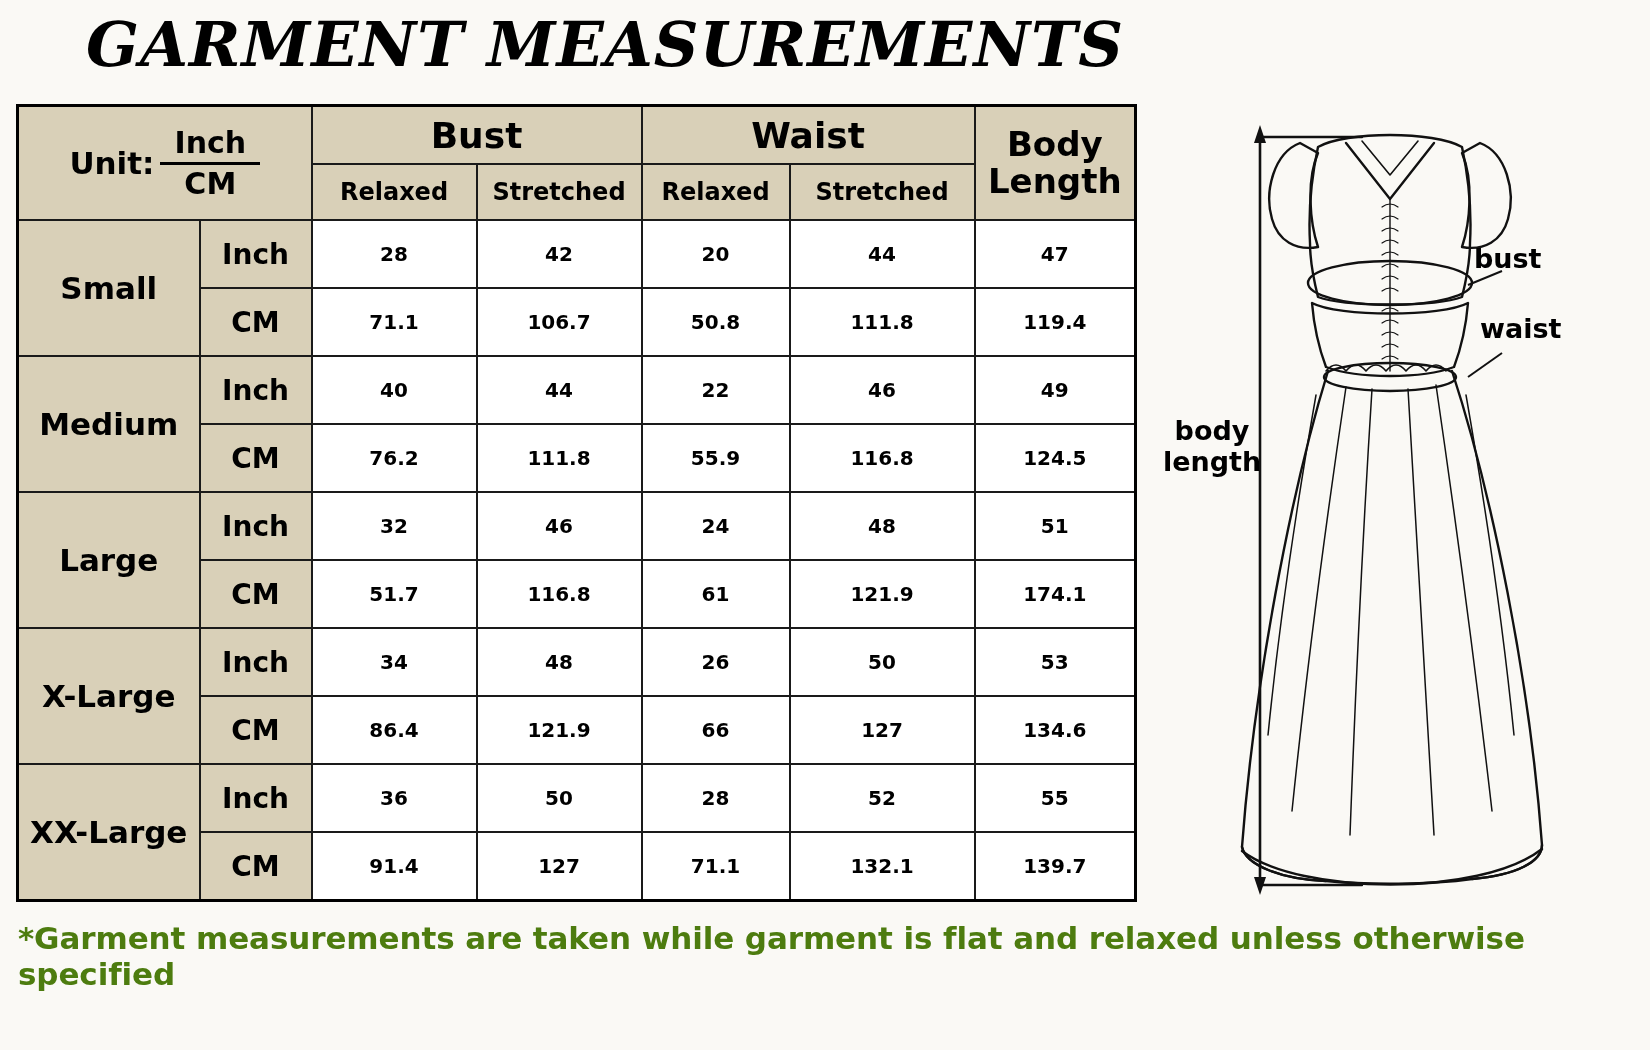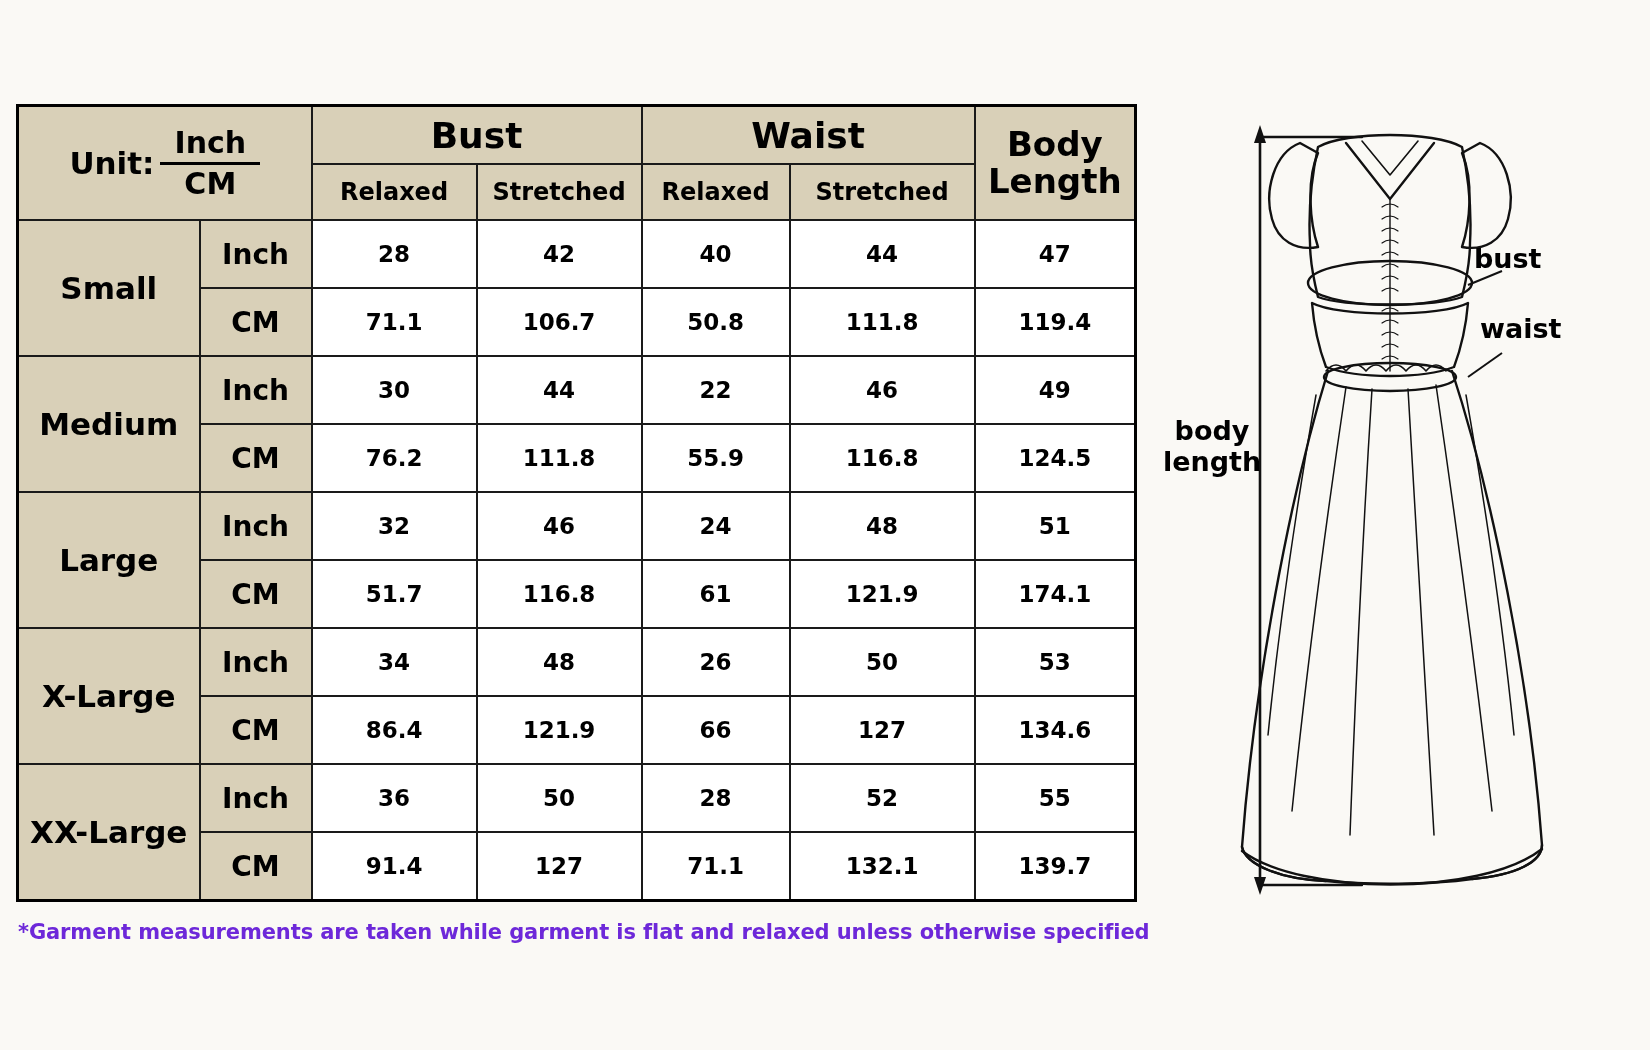--- a/index.html
+++ b/index.html
@@ -100,30 +100,30 @@
     padding: 3px 14px 0 14px;
   }
   .size-name {
     font-size: 31px;
   }
   .unit-row {
     font-size: 28px;
     height: 66px;
   }
   .val {
-    font-size: 23px;
+    font-size: 20px;
     height: 66px;
   }
   .footnote {
     position: absolute;
     top: 920px;
     left: 18px;
-    font-size: 21px;
+    font-size: 31px;
     font-weight: 600;
-    color: #6d28d9;
+    color: #4d7c0f;
     letter-spacing: -0.1px;
   }
   .diagram {
     position: absolute;
     left: 1150px;
     top: 95px;
     width: 490px;
     height: 830px;
   }
   .diagram svg {
@@ -137,20 +137,21 @@
   }
   .lbl-bust { left: 324px; top: 148px; }
   .lbl-waist { left: 330px; top: 218px; }
   .lbl-bodylength { left: 4px; top: 320px; text-align: center; line-height: 1.15; width: 100px; margin-left: 8px;}
 </style>
 </head>
 <body>
 
 <div class="page">
 
+  <div class="title">GARMENT MEASUREMENTS</div>
 
   <div class="table-wrap">
     <table class="sizes">
       <colgroup>
         <col style="width:182px">
         <col style="width:112px">
         <col style="width:165px">
         <col style="width:165px">
         <col style="width:148px">
         <col style="width:185px">
@@ -178,37 +179,37 @@
           <td class="beige hdr-sub">Stretched</td>
         </tr>
       </thead>
       <tbody>
 
         <tr>
           <td class="beige size-name" rowspan="2">Small</td>
           <td class="beige unit-row">Inch</td>
           <td class="white val">28</td>
           <td class="white val">42</td>
-          <td class="white val">40</td>
+          <td class="white val">20</td>
           <td class="white val">44</td>
           <td class="white val">47</td>
         </tr>
         <tr>
           <td class="beige unit-row">CM</td>
           <td class="white val">71.1</td>
           <td class="white val">106.7</td>
           <td class="white val">50.8</td>
           <td class="white val">111.8</td>
           <td class="white val">119.4</td>
         </tr>
 
         <tr>
           <td class="beige size-name" rowspan="2">Medium</td>
           <td class="beige unit-row">Inch</td>
-          <td class="white val">30</td>
+          <td class="white val">40</td>
           <td class="white val">44</td>
           <td class="white val">22</td>
           <td class="white val">46</td>
           <td class="white val">49</td>
         </tr>
         <tr>
           <td class="beige unit-row">CM</td>
           <td class="white val">76.2</td>
           <td class="white val">111.8</td>
           <td class="white val">55.9</td>

